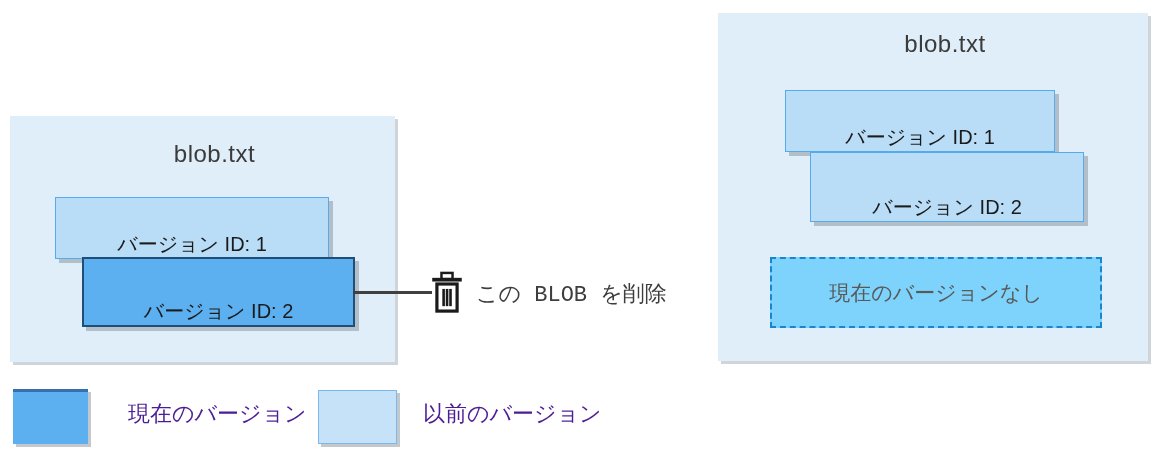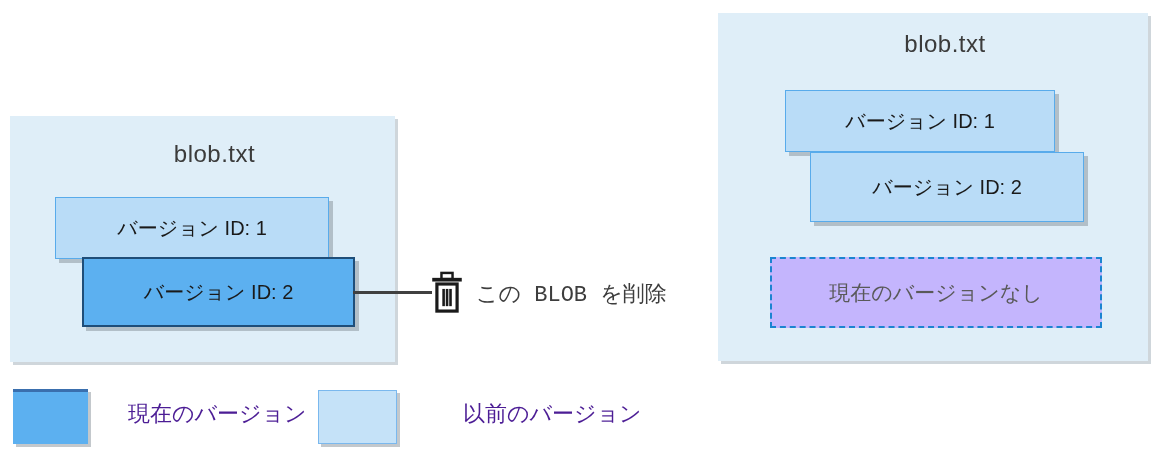--- a/index.html
+++ b/index.html
@@ -13,33 +13,33 @@
   }
   .panel-left{left:10px;top:116px;width:385px;height:246px;}
   .panel-right{left:718px;top:13px;width:430px;height:348px;}
   .panel-title{
     position:absolute;left:12px;width:100%;text-align:center;
     font-size:24px;color:#3b3b3b;letter-spacing:.5px;
   }
   .panel-left .panel-title{top:24px;}
   .panel-right .panel-title{top:17px;}
   .vbox{
-    position:absolute;display:flex;align-items:center;justify-content:center;
+    position:absolute;display:flex;align-items:flex-end;justify-content:center;
     font-size:20px;color:#1a1a1a;
     box-shadow:4px 4px 0 rgba(125,134,142,.45);
   }
   .vbox.previous{background:#b9dcf7;border:1px solid #58abeb;}
   .vbox.current{background:#5cb0f0;border:2px solid #1f4e79;}
   .l-v1{left:45px;top:81px;width:272px;height:60px;}
   .l-v2{left:72px;top:141px;width:269px;height:66px;}
   .r-v1{left:67px;top:77px;width:268px;height:60px;}
   .r-v2{left:92px;top:139px;width:272px;height:68px;}
   .dashed-box{
     position:absolute;left:52px;top:244px;width:328px;height:67px;
-    background:#c4b5fd;border:2px dashed #1b84d1;
+    background:#7dd3fc;border:2px dashed #1b84d1;
     display:flex;align-items:center;justify-content:center;
     font-size:21px;color:#595959;
   }
   .connector{position:absolute;height:3px;background:#404040;top:291px;}
   .line-left{left:353px;width:79px;}
   .line-right{left:725px;width:33px;}
   .arrowhead{
     position:absolute;left:756px;top:284px;width:0;height:0;
     border-top:8px solid transparent;border-bottom:8px solid transparent;
     border-left:14px solid #404040;
@@ -55,21 +55,21 @@
     border-top:3px solid #3a6fae;box-shadow:3px 3px 0 #c3c8cc;
   }
   .swatch-previous{
     left:318px;top:390px;width:77px;height:52px;background:#c5e2f8;
     border:1px solid #7ab8ee;box-shadow:3px 3px 0 #c3c8cc;
   }
   .legend-label{
     position:absolute;font-size:22px;color:#4c1d95;white-space:nowrap;top:399px;
   }
   .legend-label-current{left:128px;}
-  .legend-label-previous{left:423px;margin-left:40px;}
+  .legend-label-previous{left:423px;}
 </style>
 </head>
 <body>
 
 <div class="canvas">
 
   <div class="panel panel-left">
     <div class="panel-title">blob.txt</div>
     <div class="vbox previous l-v1">
       <span>バージョン ID: 1</span>

